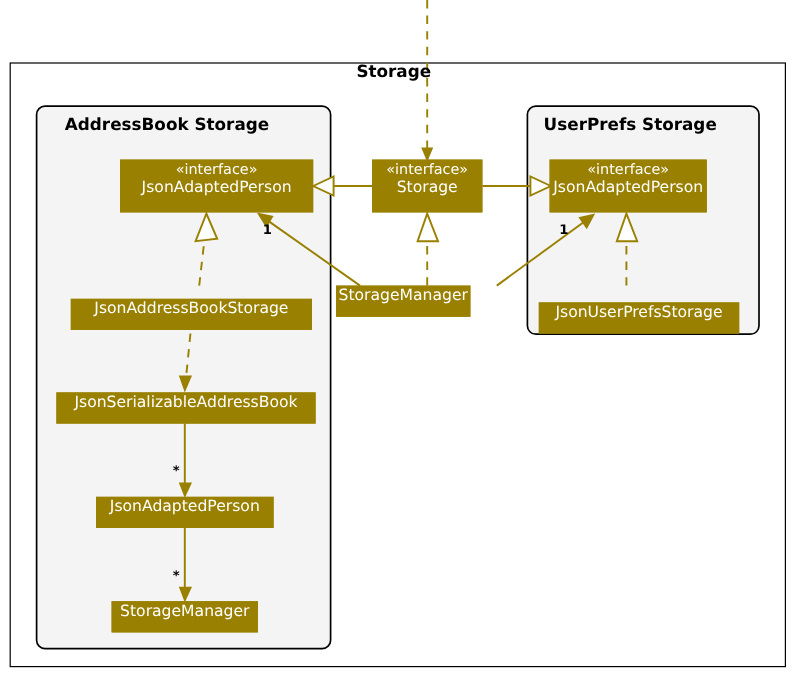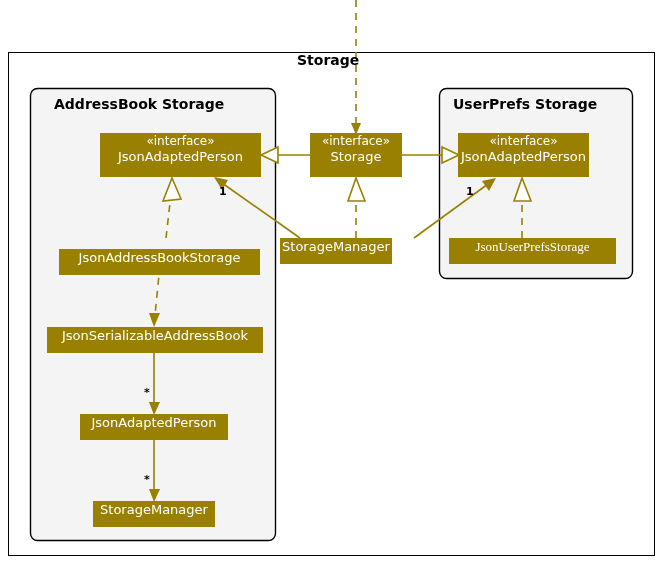--- a/index.html
+++ b/index.html
@@ -140,21 +140,21 @@
   </div>
 
   <div class="node" style="left:59px; top:249px; width:201px; height:26px;">
     <span class="cname">JsonAddressBookStorage</span>
   </div>
 
   <div class="node" style="left:280px; top:238px; width:112px; height:26px;">
     <span class="cname">StorageManager</span>
   </div>
 
-  <div class="node" style="left:449px; top:238px; width:167px; height:26px;font-family:Liberation Serif, serif;">
+  <div class="node" style="left:449px; top:252px; width:167px; height:26px;">
     <span class="cname">JsonUserPrefsStorage</span>
   </div>
 
   <div class="node" style="left:47px; top:327px; width:216px; height:26px;">
     <span class="cname">JsonSerializableAddressBook</span>
   </div>
 
   <div class="node" style="left:80px; top:414px; width:148px; height:26px;">
     <span class="cname">JsonAdaptedPerson</span>
   </div>

